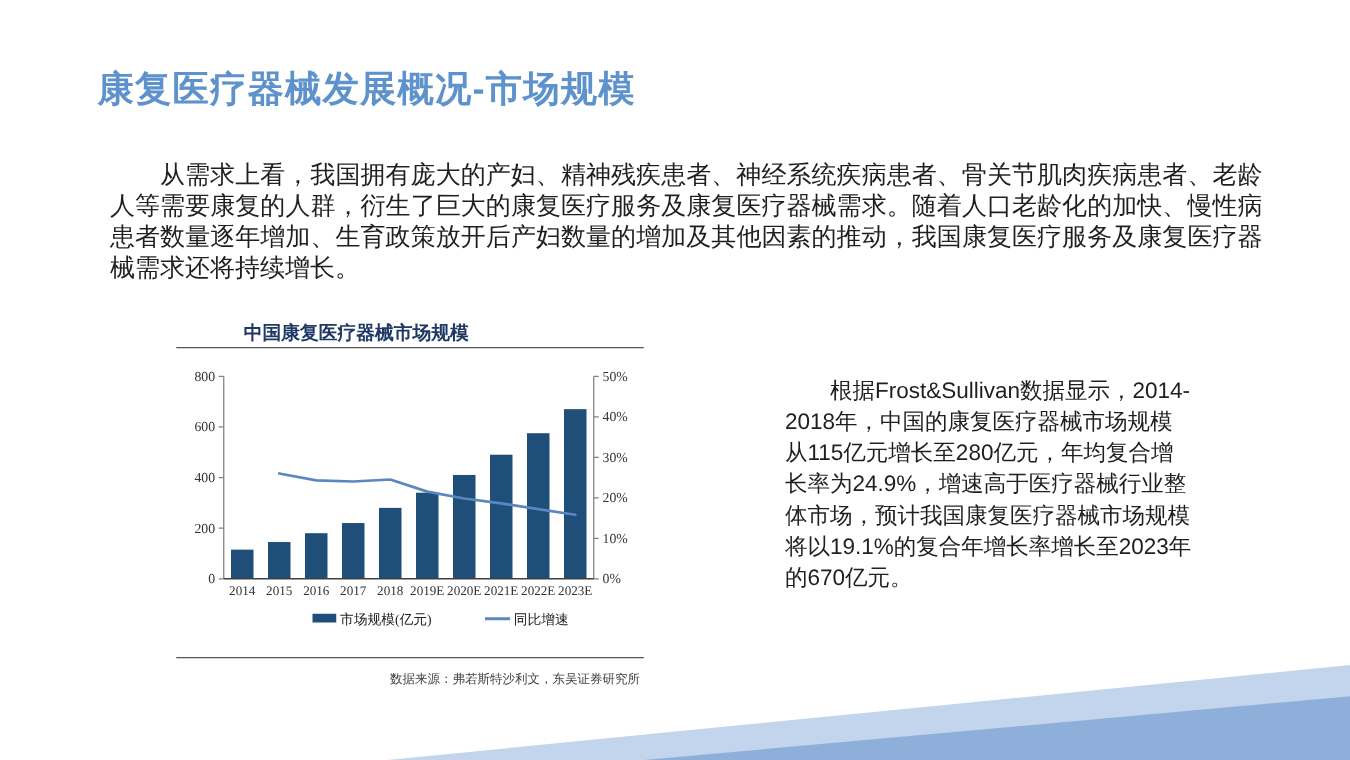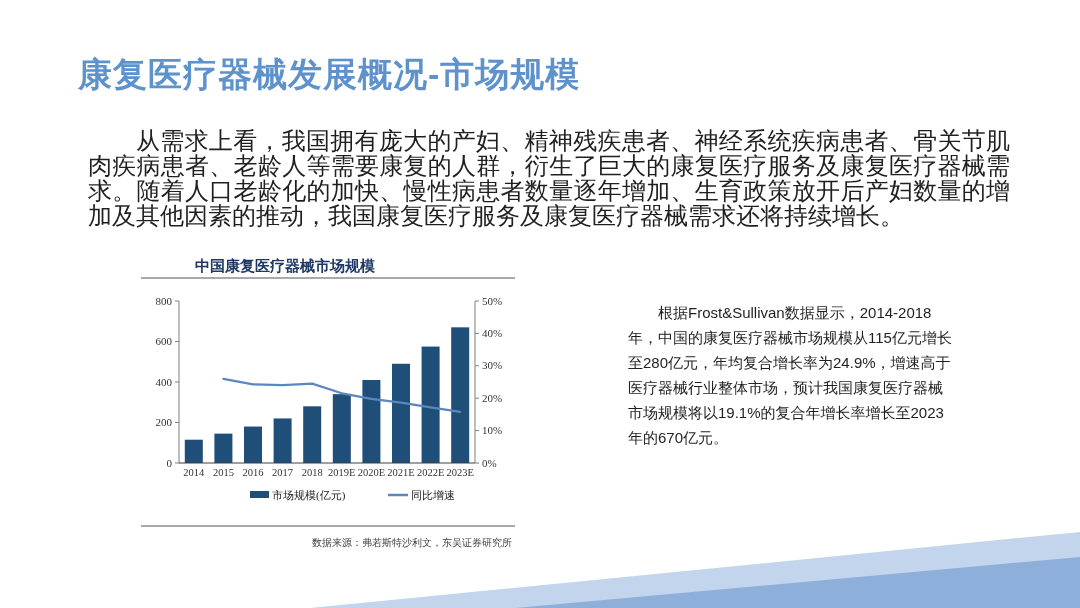--- a/index.html
+++ b/index.html
@@ -2,29 +2,29 @@
 <html><head>
 <meta charset="utf-8">
 <style>
   html,body{margin:0;padding:0}
   body{
     width:1080px;height:608px;background:#ffffff;overflow:hidden;position:relative;
     font-family:"Liberation Sans",sans-serif;
   }
   .slide-title{
     position:absolute;left:78px;top:52px;margin:0;
-    font-size:34px;font-weight:700;color:#5E92CC;letter-spacing:1px;white-space:nowrap;
+    font-size:29px;font-weight:700;color:#5E92CC;letter-spacing:1px;white-space:nowrap;
   }
   .para{
     position:absolute;left:88px;top:128px;width:922px;margin:0;
-    font-size:24px;line-height:25px;color:#1f1f1f;text-indent:2em;text-align:justify;
+    font-size:20px;line-height:25px;color:#1f1f1f;text-indent:2em;text-align:justify;
   }
   .right-text{
     position:absolute;left:628px;top:300px;width:326px;margin:0;
-    font-size:15px;line-height:25px;color:#1f1f1f;text-indent:2em;
+    font-size:18px;line-height:25px;color:#1f1f1f;text-indent:2em;
   }
   .figure{position:absolute;left:140px;top:244px;width:432px;height:322px}
   .figure svg{display:block}
   svg text{font-family:"Liberation Serif",serif}
   .ct{font-size:15px;font-weight:700;fill:#1F3864}
   .tick{font-size:11px;fill:#333333}
   .xlab{font-size:10.5px;fill:#333333}
   .lt{font-size:11px;fill:#222222}
   .src{font-size:10px;fill:#404040}
   .rule{stroke:#555555;stroke-width:1}

